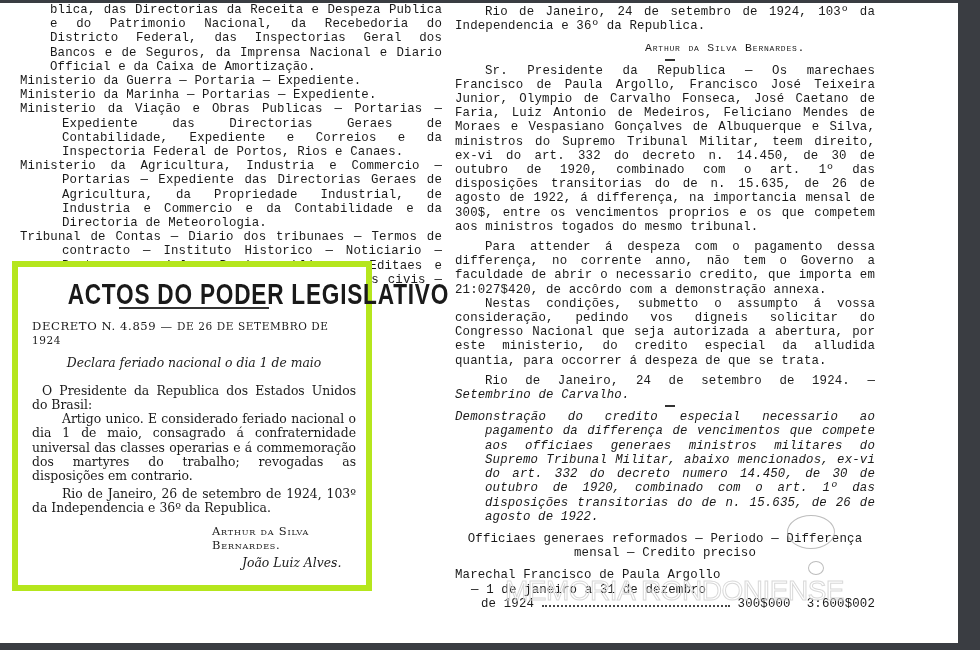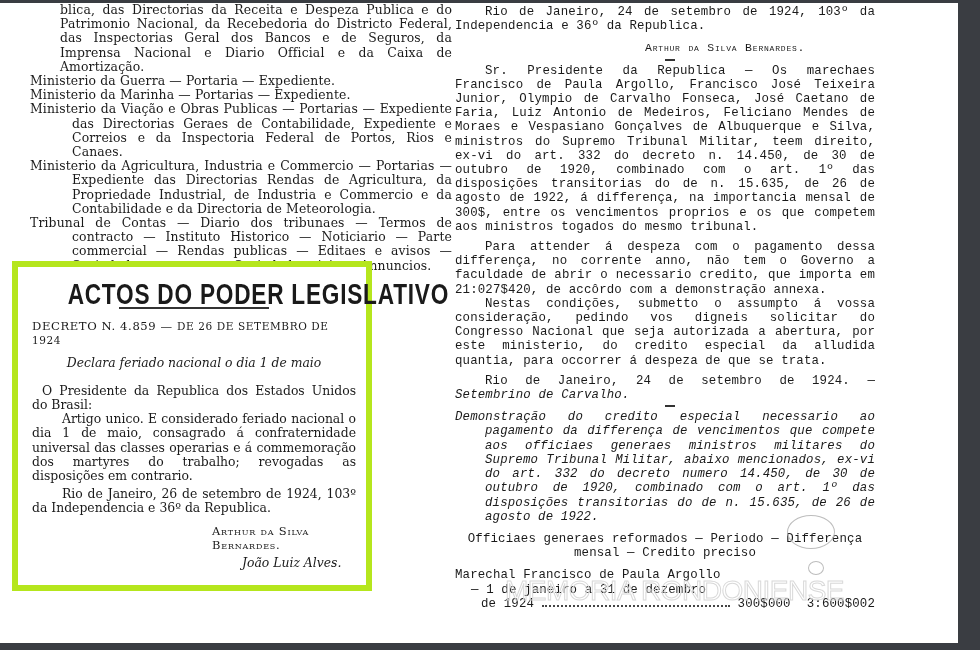--- a/index.html
+++ b/index.html
@@ -7,21 +7,21 @@
     width:980px; height:650px; overflow:hidden; position:relative;
     background:#3a3d42;
     font-family:"DejaVu Serif", "Liberation Serif", serif;
     color:#1a1a1a;
   }
   .page {
     position:absolute; left:0; top:3px; width:958px; height:640px;
     background:#ffffff;
   }
   .col { position:absolute; font-size:12.4px; line-height:14.2px; letter-spacing:0.15px; }
-  .col-left { left:30px; top:0px; width:422px; }
+  .col-left { left:20px; top:0px; width:422px;font-family:Liberation Mono, monospace; }
   .col-right { left:455px; top:2px; width:420px;font-family:Liberation Mono, monospace; }
   .entry { margin:0; text-align:justify; }
   .hang { padding-left:42px; text-indent:-42px; }
   .indent { text-indent:30px; }
   .center { text-align:center; }
   .sig { font-variant:small-caps; letter-spacing:0.8px; font-size:11.5px; }
   .ital { font-style:italic; }
   .box {
     position:absolute; left:12px; top:258px; width:360px; height:330px;
     border:6px solid #b5e61d; box-sizing:border-box; background:#fff;
@@ -50,21 +50,21 @@
 </head>
 <body>
 
 <div class="page">
 
   <div class="col col-left">
     <p class="entry hang" style="padding-left:30px;text-indent:0;margin-left:0">blica, das Directorias da Receita e Despeza Publica e do Patrimonio Nacional, da Recebedoria do Districto Federal, das Inspectorias Geral dos Bancos e de Seguros, da Imprensa Nacional e Diario Official e da Caixa de Amortização.</p>
     <p class="entry hang">Ministerio da Guerra — Portaria — Expediente.</p>
     <p class="entry hang">Ministerio da Marinha — Portarias — Expediente.</p>
     <p class="entry hang">Ministerio da Viação e Obras Publicas — Portarias — Expediente das Directorias Geraes de Contabilidade, Expediente e Correios e da Inspectoria Federal de Portos, Rios e Canaes.</p>
-    <p class="entry hang">Ministerio da Agricultura, Industria e Commercio — Portarias — Expediente das Directorias Rendas de Agricultura, da Propriedade Industrial, de Industria e Commercio e da Contabilidade e da Directoria de Meteorologia.</p>
+    <p class="entry hang">Ministerio da Agricultura, Industria e Commercio — Portarias — Expediente das Directorias Geraes de Agricultura, da Propriedade Industrial, de Industria e Commercio e da Contabilidade e da Directoria de Meteorologia.</p>
     <p class="entry hang">Tribunal de Contas — Diario dos tribunaes — Termos de contracto — Instituto Historico — Noticiario — Parte commercial — Rendas publicas — Editaes e avisos — Sociedades anonymas — Sociedades civis — Annuncios.</p>
   </div>
 
   <div class="box">
     <div class="box-inner">
       <div class="headline">ACTOS DO PODER LEGISLATIVO</div>
       <div class="rule"></div>
       <div class="decree">
         <span>DECRETO N. 4.859 —</span>
         <span class="sc">DE 26 DE SETEMBRO DE 1924</span>

